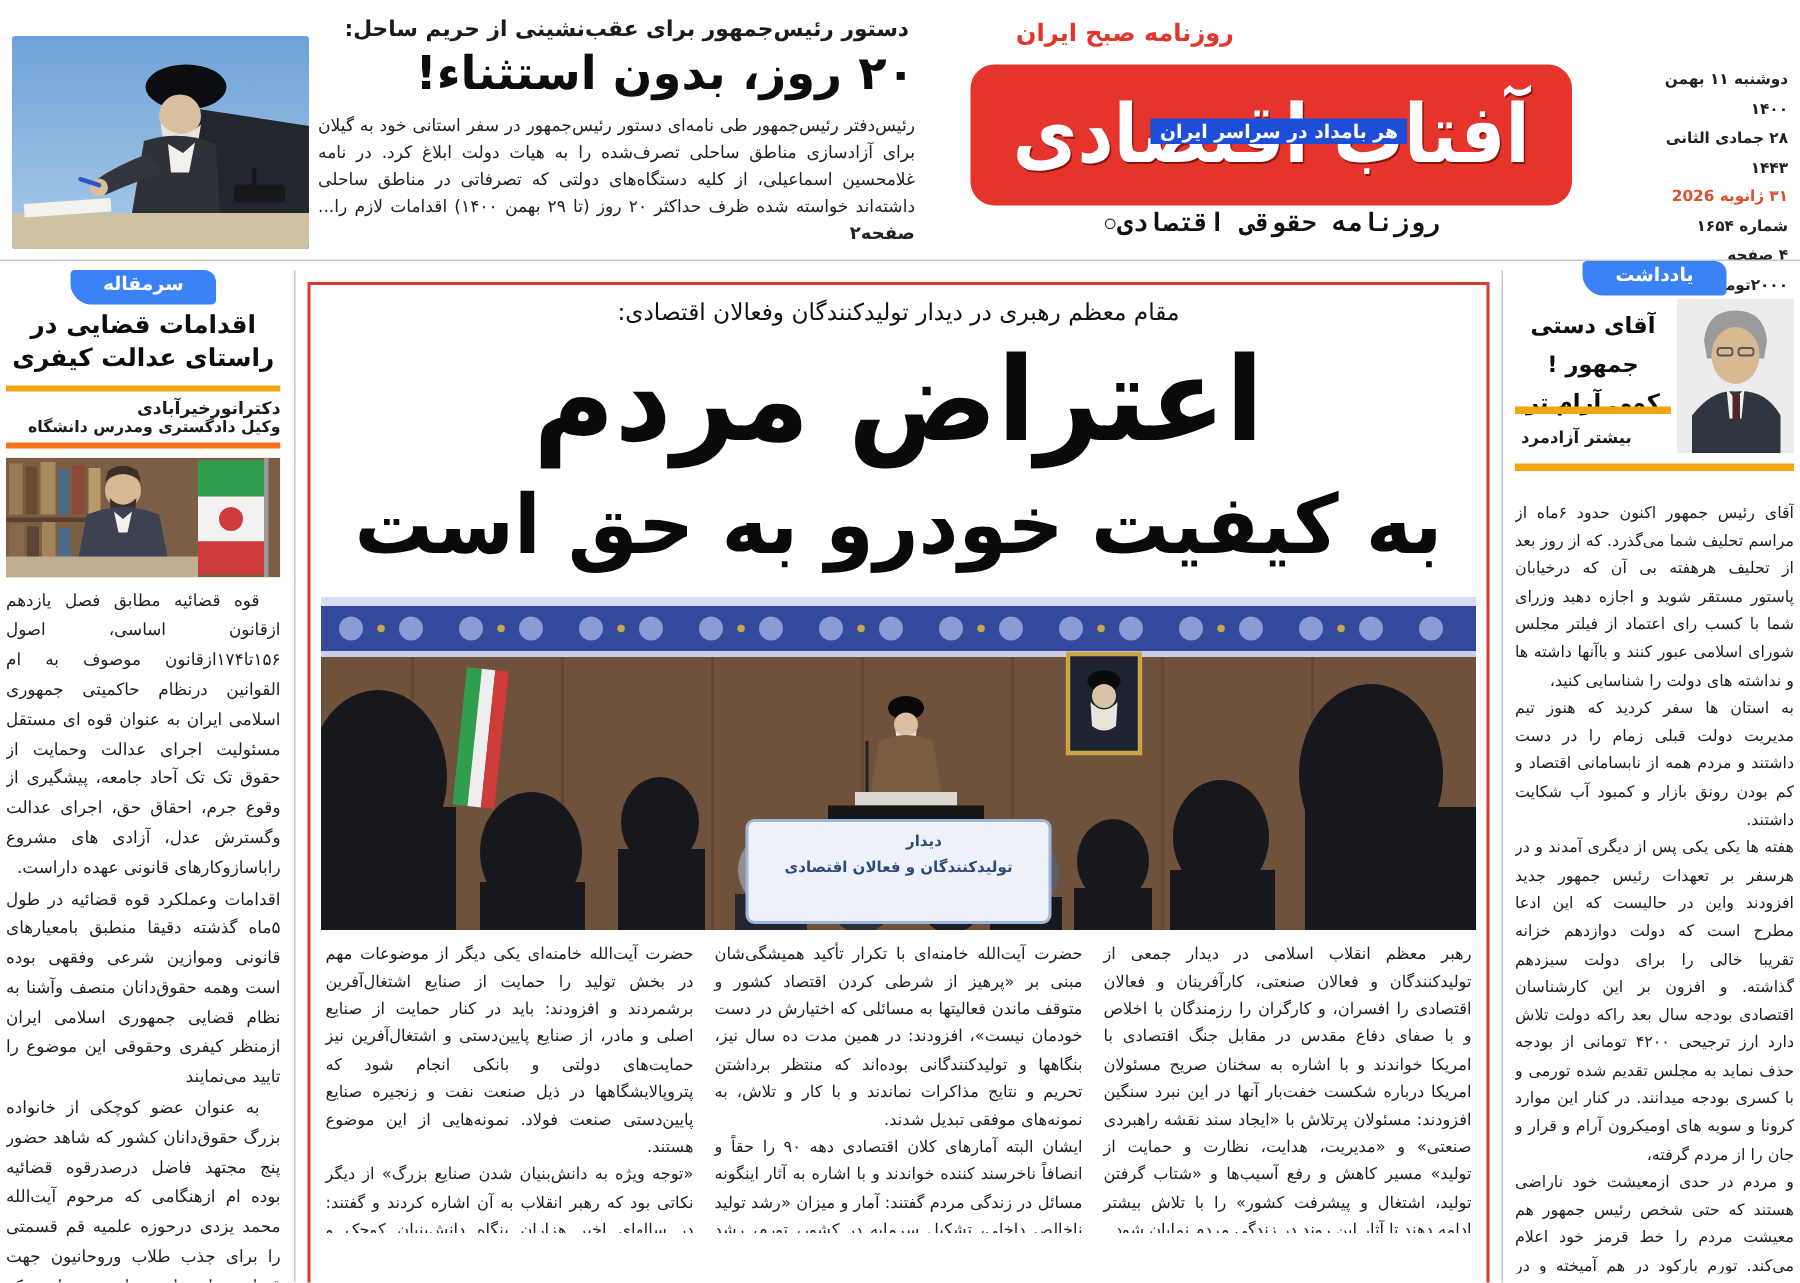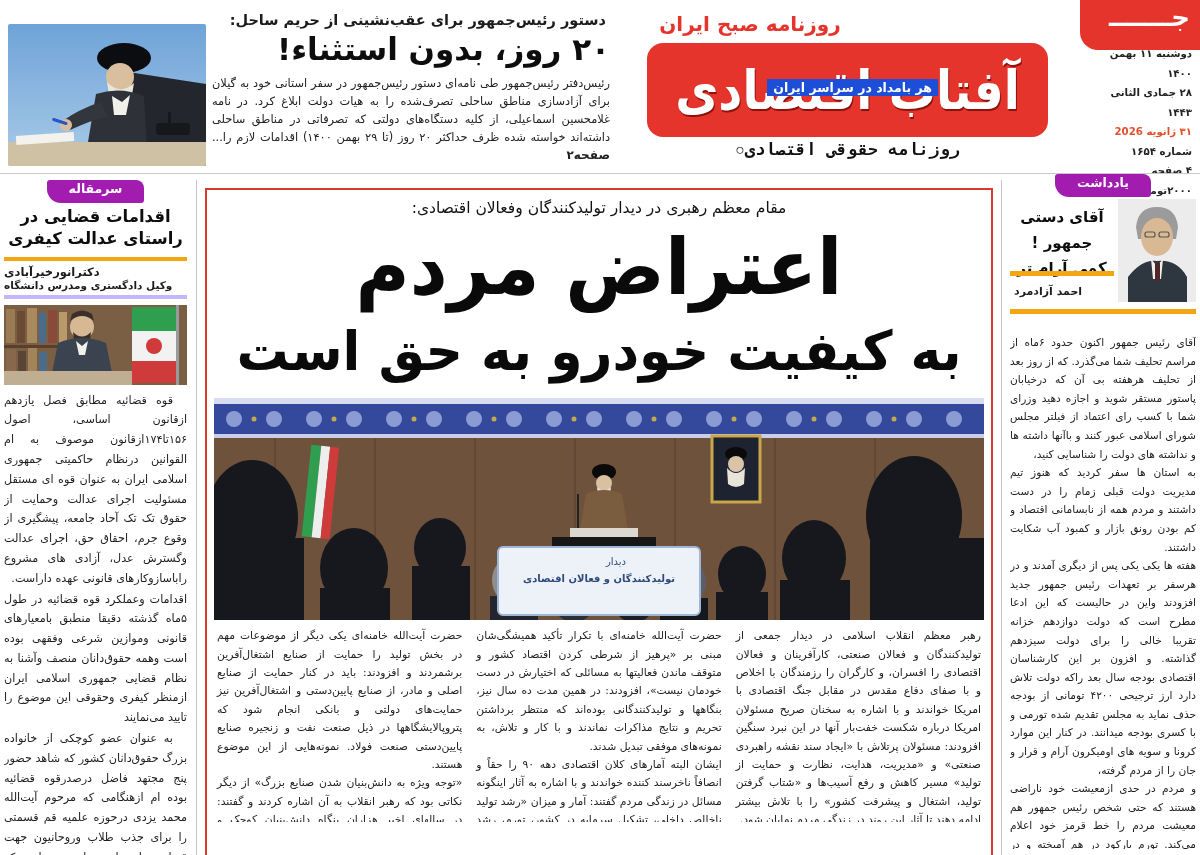--- a/index.html
+++ b/index.html
@@ -9,21 +9,21 @@
   #header{position:absolute;top:0;right:0;width:1200px;height:173px;background:#fff;}
   #header-rule{position:absolute;top:173px;left:0;width:1200px;height:1px;background:#c9c9c9;}
   #corner-badge{position:absolute;top:0;right:0;width:120px;height:50px;background:#e5342b;
       border-bottom-left-radius:18px;color:#fff;font-weight:bold;font-size:26px;
       display:flex;align-items:flex-start;justify-content:flex-start;padding:2px 10px 0 0;
       box-sizing:border-box;overflow:hidden;}
   #dateline{position:absolute;top:44px;right:8px;width:92px;text-align:right;
       font-size:10.2px;font-weight:700;line-height:19.5px;color:#222;}
   .date-red{color:#e0502e;}
   #tagline-top{position:absolute;top:12px;right:250px;width:400px;text-align:center;
-      color:#e5342b;font-weight:bold;font-size:20px;text-shadow:0 0 1px #fff;}
+      color:#e5342b;font-weight:bold;font-size:16px;text-shadow:0 0 1px #fff;}
   #logo-box{position:absolute;top:43px;right:152px;width:401px;height:94px;background:#e5342b;
       border-radius:16px;display:flex;align-items:center;justify-content:center;overflow:visible;}
   #logo-title{color:#fff;font-weight:bold;font-size:47px;white-space:nowrap;
       transform:scaleY(1.15);text-shadow:1px 1px 0 #8d120c;}
   #logo-slogan{position:absolute;top:36px;right:110px;background:#1d4ed8;color:#fff;
       font-size:12.5px;font-weight:bold;padding:1px 6px;}
   #tagline-bottom{position:absolute;top:139px;right:152px;width:401px;text-align:center;
       color:#111;font-weight:bold;font-size:17px;font-family:Liberation Mono, monospace;}
   .ring{font-weight:normal;font-size:16px;}
   
@@ -31,27 +31,27 @@
   #top-photo{position:absolute;top:16px;left:8px;width:198px;height:142px;overflow:hidden;
       border-radius:2px;}
   #top-text{position:absolute;top:2px;left:212px;width:398px;text-align:right;}
   #top-kicker{font-size:14.5px;font-weight:bold;margin:2px 4px 4px 0;}
   #top-headline{font-size:31px;font-weight:bold;color:#0d0d0d;margin:2px 0 6px;line-height:1.15;}
   #top-body{font-size:11.4px;line-height:18px;text-align:justify;color:#222;}
   #top-body .pref{font-weight:bold;font-size:12px;}
   
   .vline{position:absolute;top:180px;height:675px;width:1px;background:#c6c6c6;}
   
-  .tab{height:20px;background:#a21caf;color:#fff;font-weight:bold;font-size:12.5px;
+  .tab{height:20px;background:#3b82f6;color:#fff;font-weight:bold;font-size:12.5px;
       display:inline-block;padding:1px 22px 2px;border-radius:3px 8px 3px 14px;}
   #editorial{position:absolute;top:178px;left:4px;width:183px;height:677px;overflow:hidden;}
   #editorial .tab-row{text-align:center;margin-bottom:3px;}
   .side-title{font-weight:bold;font-size:16.5px;text-align:center;line-height:1.35;color:#0d0d0d;}
-  #ed-author{margin:6px 0;border-top:4px solid #f3a612;border-bottom:4px solid #c4b5fd;
-      padding:4px 0;text-align:left;}
+  #ed-author{margin:6px 0;border-top:4px solid #f3a612;border-bottom:4px solid #f97316;
+      padding:4px 0;text-align:right;}
   #ed-author .a1{font-weight:bold;font-size:11.5px;}
   #ed-author .a2{font-weight:bold;font-size:10.5px;}
   #ed-photo{width:183px;height:80px;overflow:hidden;margin:2px 0 6px;}
   .side-body{font-size:11.2px;line-height:19.8px;text-align:justify;color:#1d1d1d;}
   .side-body p{margin:0;}
   .side-body p+p{margin-top:1px;}
   .side-body p.ind{text-indent:14px;}
   #note{position:absolute;top:172px;left:1010px;width:186px;height:677px;overflow:hidden;}
   #note .tab-row{text-align:center;margin-bottom:2px;}
   #note-head{position:relative;height:128px;}
@@ -68,34 +68,31 @@
       border:2px solid #d93a30;box-sizing:border-box;overflow:hidden;background:#fff;}
   #main-kicker{text-align:center;font-weight:normal;font-size:15.5px;margin-top:9px;color:#111;}
   #main-h1{text-align:center;font-weight:bold;font-size:74px;line-height:1.3;color:#0a0a0a;
       margin-top:2px;transform:scaleY(1.05);}
   #main-h2{text-align:center;font-weight:bold;font-size:52px;line-height:1.25;color:#0a0a0a;
       margin-top:4px;transform:scaleY(1.05);}
   #main-photo{position:relative;width:770px;height:222px;margin:14px auto 0;overflow:hidden;}
   #photo-caption{position:absolute;left:50%;transform:translateX(-50%);bottom:4px;width:200px;
       height:66px;background:#edf2f8;border:2px solid #9fb6d8;border-radius:6px;
       text-align:center;color:#2d4a7a;}
-  #photo-caption .c1{font-size:10px;font-weight:normal;margin-top:8px;margin-left:34px;}
+  #photo-caption .c1{font-size:10px;font-weight:bold;margin-top:8px;margin-left:34px;}
   #photo-caption .c2{font-size:10px;font-weight:bold;margin-top:6px;}
   #main-cols{display:flex;gap:14px;padding:7px 10px 0;height:195px;overflow:hidden;}
   .mcol{flex:1;font-size:10.8px;line-height:18.4px;text-align:justify;color:#1d1d1d;}
   .mcol p{margin:0;}
 </style>
 </head>
 <body>
 
 <div id="header">
 
-  <div id="corner-badge">
-    <span>جـــــــ</span>
-  </div>
 
   <div id="dateline">
     <div>دوشنبه ۱۱ بهمن ۱۴۰۰</div>
     <div>۲۸ جمادی الثانی ۱۴۴۳</div>
     <div class="date-red">۳۱ ژانویه 2026</div>
     <div>شماره ۱۶۵۴</div>
     <div>۴ صفحه</div>
     <div>۲۰۰۰تومان</div>
   </div>
 
@@ -326,21 +323,21 @@
         <path d="M10 78 q14 -18 29 -16 q20 -2 30 16 l0 25 -59 0 Z" fill="#2e3640"></path>
         <path d="M33 60 l6 7 6 -7 -2 20 -8 0 Z" fill="#f2f0ea"></path>
         <rect x="37" y="64" width="5" height="18" fill="#50262b"></rect>
       </svg>
     </div>
     <div id="note-title">
       <div>آقای دستی جمهور !</div>
       <div>کمی آرام تر</div>
     </div>
     <div class="ybar" style="top:72px;left:0;width:104px;"></div>
-    <div id="note-author">احمد آزادمرد</div>
+    <div id="note-author">بیشتر آزادمرد</div>
     <div class="ybar" style="top:110px;left:0;width:186px;"></div>
   </div>
   <div id="note-body" class="side-body">
     <p>آقای رئیس جمهور اکنون حدود ۶ماه از مراسم تحلیف شما می‌گذرد. که از روز بعد از تحلیف هرهفته بی آن که درخیابان پاستور مستقر شوید و اجازه دهید وزرای شما با کسب رای اعتماد از فیلتر مجلس شورای اسلامی عبور کنند و باآنها داشته ها و نداشته های دولت را شناسایی کنید،</p>
     <p>به استان ها سفر کردید که هنوز تیم مدیریت دولت قبلی زمام را در دست داشتند و مردم همه از نابسامانی اقتصاد و کم بودن رونق بازار و کمبود آب شکایت داشتند.</p>
     <p>هفته ها یکی یکی پس از دیگری آمدند و در هرسفر بر تعهدات رئیس جمهور جدید افزودند واین در حالیست که این ادعا مطرح است که دولت دوازدهم خزانه تقریبا خالی را برای دولت سیزدهم گذاشته. و افزون بر این کارشناسان اقتصادی بودجه سال بعد راکه دولت تلاش دارد ارز ترجیحی ۴۲۰۰ تومانی از بودجه حذف نماید به مجلس تقدیم شده تورمی و با کسری بودجه میدانند. در کنار این موارد کرونا و سویه های اومیکرون آرام و قرار و جان را از مردم گرفته،</p>
     <p>و مردم در حدی ازمعیشت خود ناراضی هستند که حتی شخص رئیس جمهور هم معیشت مردم را خط قرمز خود اعلام می‌کند. تورم بارکود در هم آمیخته و در جهت ازجریان انداختن چرخهای لنگان اقتصاد حالت سیزیفی پیدا کرده، و چنان بربازار اثر منفی گذاشته که تحریم‌ها تا این اندازه نتوانسته بود بر بازار ایران کارگر باشد، از یک طرف فعالین اقتصادی و تولید کنندگان شاهد دستورات حمایت ازتولید و کمک به واحد های تولیدی چند سال تعطیل جهت رونق بازار و مانع زدایی ها هستند.</p>
 
   </div>
 </div>

